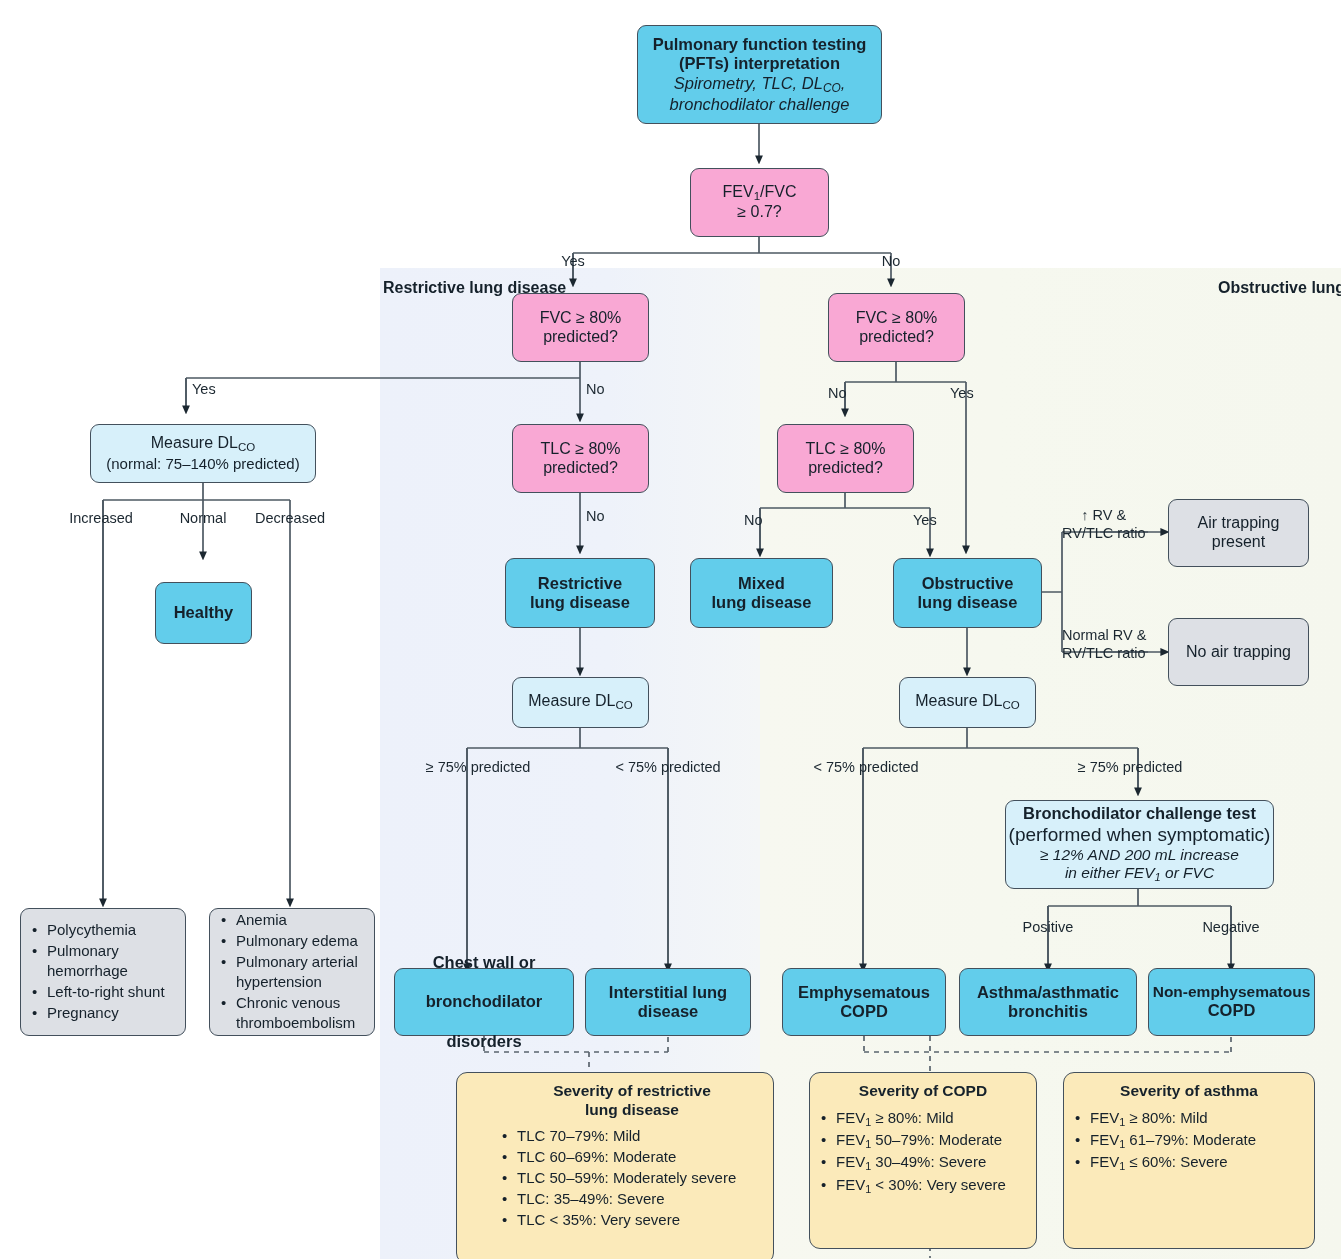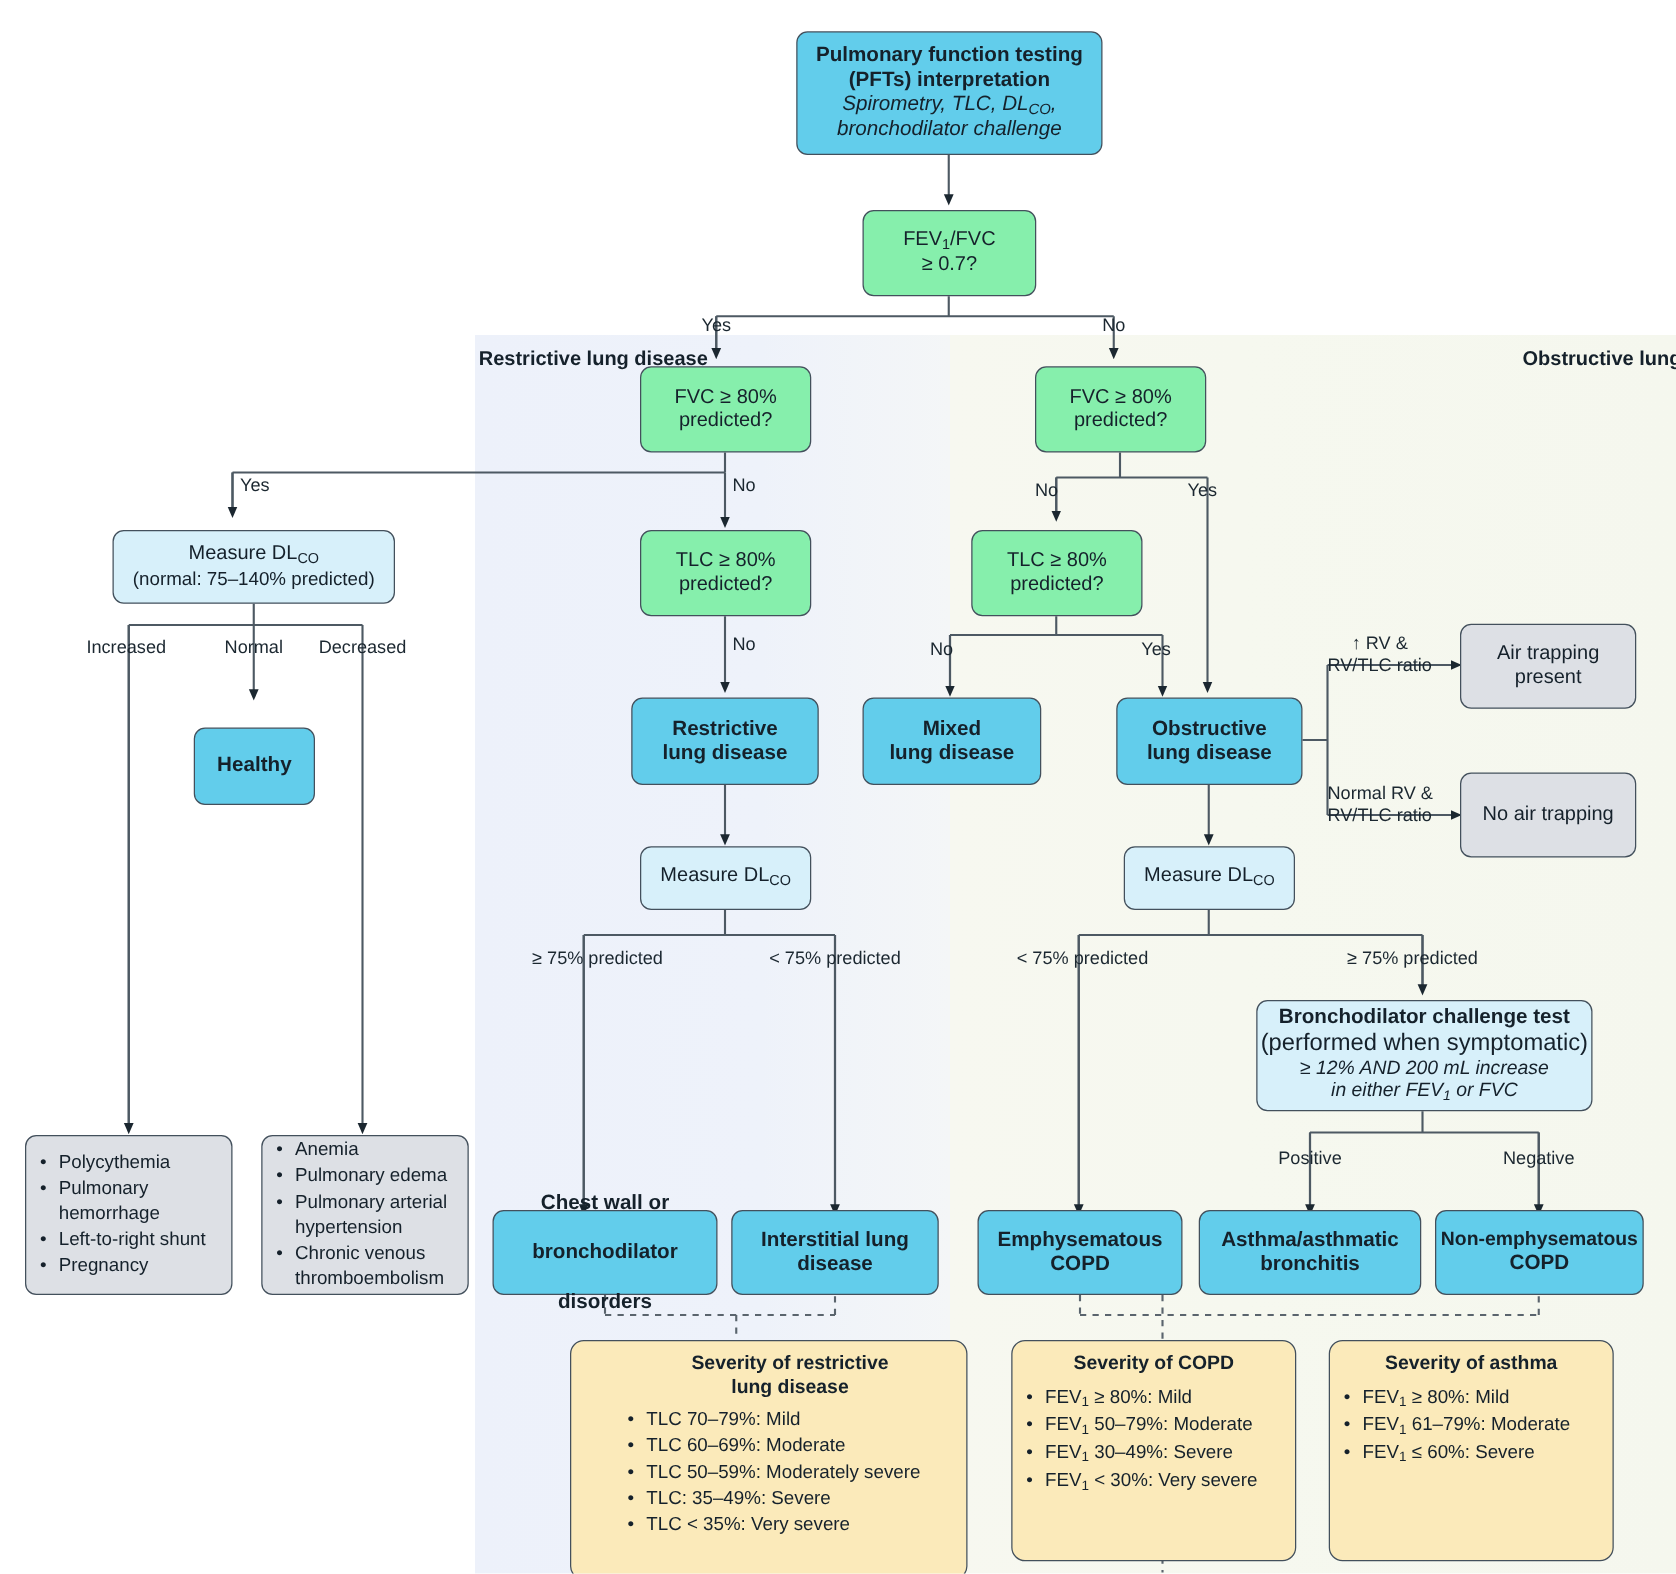--- a/index.html
+++ b/index.html
@@ -14,21 +14,21 @@
 
   
   #wires{position:absolute;left:0;top:0;width:1341px;height:1259px;}
 
   
   .node{position:absolute;box-sizing:border-box;border:1.6px solid #43505c;
         display:flex;flex-direction:column;align-items:center;justify-content:center;
         text-align:center;color:#15212b;line-height:1.18;}
   .blue{background:#62cdeb;border-radius:9px;font-weight:bold;font-size:16.5px;}
   .lightblue{background:#d7f0fa;border-radius:9px;font-size:16px;}
-  .gray{background:#86efac;border-radius:9px;font-size:16px;}
+  .gray{background:#f9a8d4;border-radius:9px;font-size:16px;}
   .gray2{background:#dde0e5;border-radius:9px;font-size:16px;}
   .yellow{background:#fbeaba;border-radius:11px;font-size:15px;align-items:stretch;justify-content:flex-start;}
 
   .node .ln{display:block;}
   .node .ital{font-style:italic;font-weight:normal;}
   .node .bold{font-weight:bold;}
   sub{font-size:0.72em;vertical-align:-0.28em;}
   .subi{font-size:0.72em;vertical-align:-0.28em;font-style:italic;}
 
   
@@ -257,21 +257,21 @@
       <span class="ln">Severity of COPD</span>
     </div>
     <ul class="blist" id="list-sev-copd">
         <li><span>FEV</span><sub>1</sub><span> ≥ 80%: Mild</span></li>
         <li><span>FEV</span><sub>1</sub><span> 50–79%: Moderate</span></li>
         <li><span>FEV</span><sub>1</sub><span> 30–49%: Severe</span></li>
         <li><span>FEV</span><sub>1</sub><span> &lt; 30%: Very severe</span></li>
       </ul>
   </div>
 
-  <div class="node yellow" style="left:1063px;top:1072px;width:228px;height:177px;">
+  <div class="node yellow" style="left:1063px;top:1072px;width:252px;height:177px;">
     <div class="ytitle">
       <span class="ln">Severity of asthma</span>
     </div>
     <ul class="blist" id="list-sev-asthma">
         <li><span>FEV</span><sub>1</sub><span> ≥ 80%: Mild</span></li>
         <li><span>FEV</span><sub>1</sub><span> 61–79%: Moderate</span></li>
         <li><span>FEV</span><sub>1</sub><span> ≤ 60%: Severe</span></li>
       </ul>
   </div>
 

